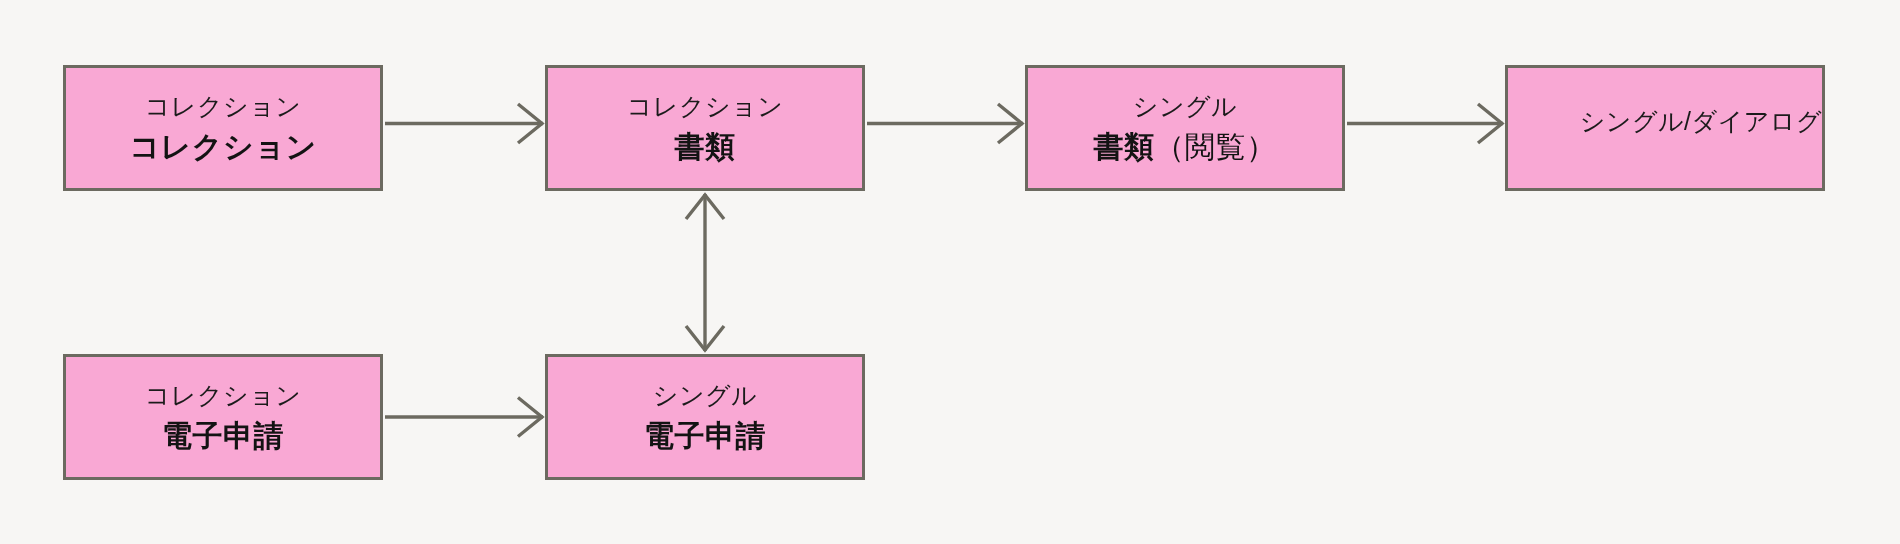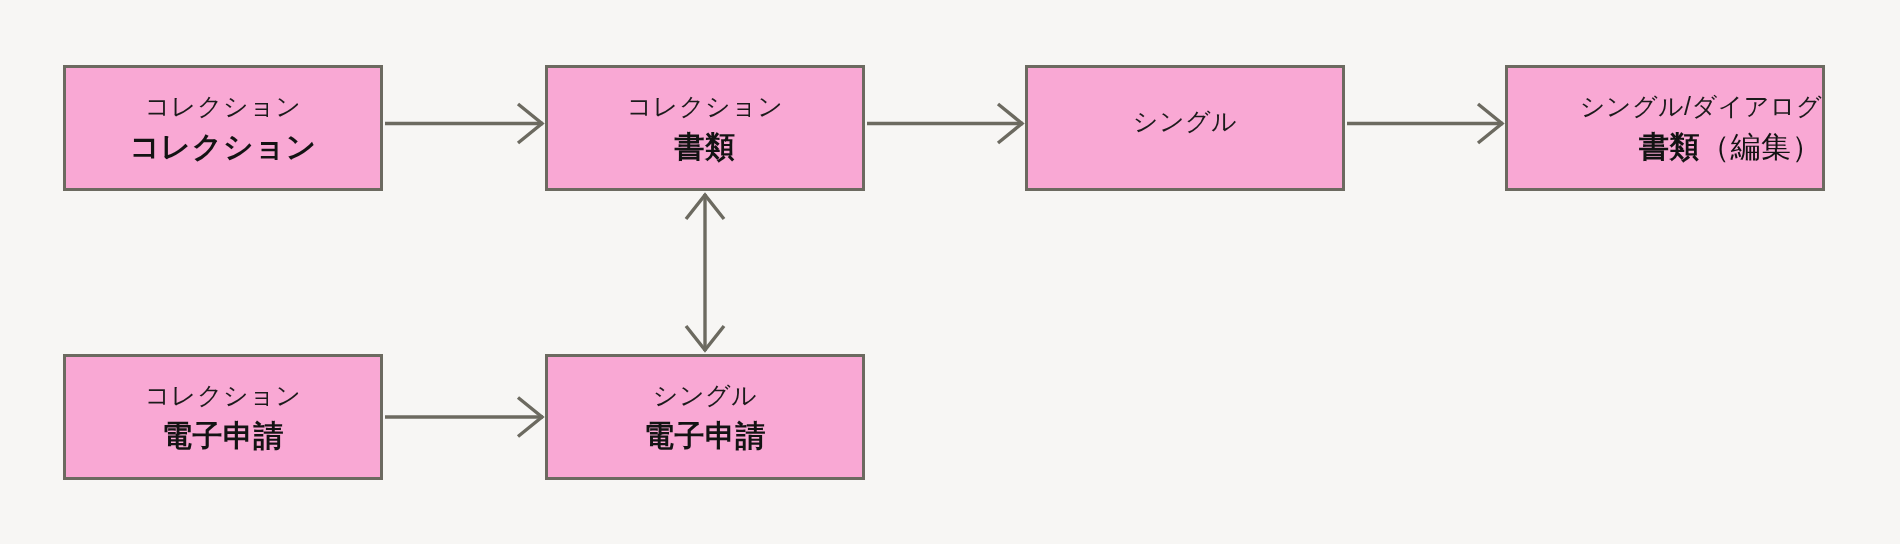--- a/index.html
+++ b/index.html
@@ -118,25 +118,25 @@
     <div class="node-title"><span>コレクション</span><span class="paren"></span></div>
   </div>
 
   <div class="node" id="node-doc-coll">
     <div class="node-kind">コレクション</div>
     <div class="node-title"><span>書類</span><span class="paren"></span></div>
   </div>
 
   <div class="node" id="node-doc-view">
     <div class="node-kind">シングル</div>
+    <div class="node-title"><span>書類</span><span class="paren">（閲覧）</span></div>
   </div>
 
   <div class="node" id="node-doc-edit">
     <div class="node-kind">シングル/ダイアログ</div>
-    <div class="node-title"><span>書類</span><span class="paren">（編集）</span></div>
   </div>
 
   <div class="node" id="node-app-coll">
     <div class="node-kind">コレクション</div>
     <div class="node-title"><span>電子申請</span><span class="paren"></span></div>
   </div>
 
   <div class="node" id="node-app-single">
     <div class="node-kind">シングル</div>
     <div class="node-title"><span>電子申請</span><span class="paren"></span></div>

